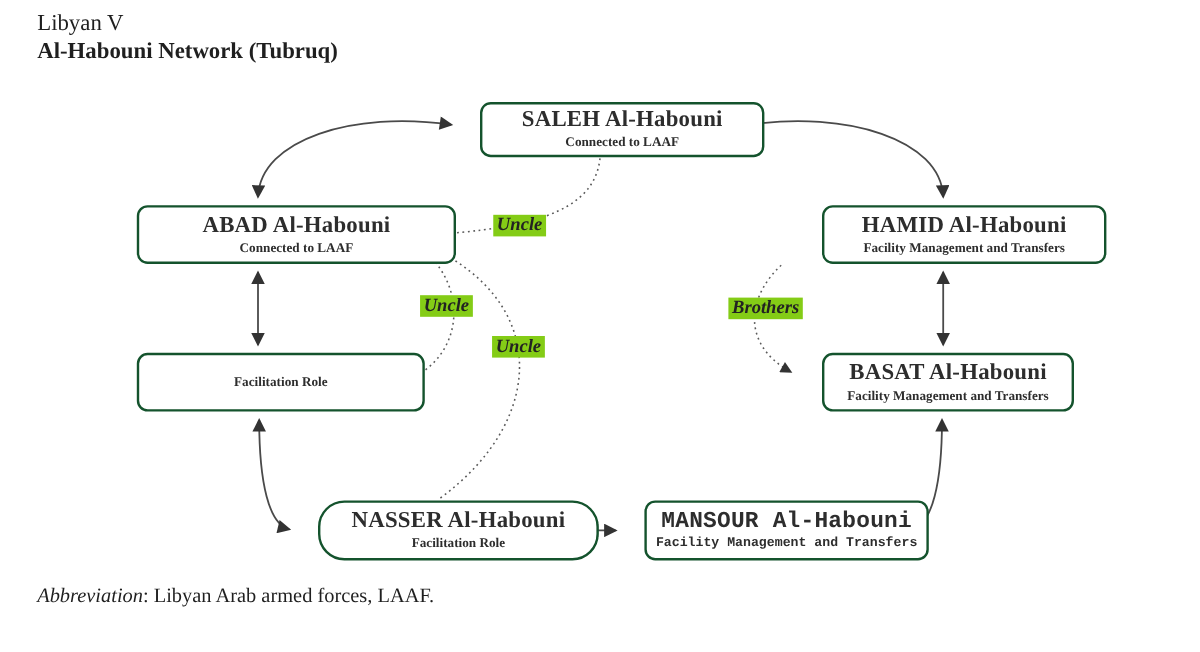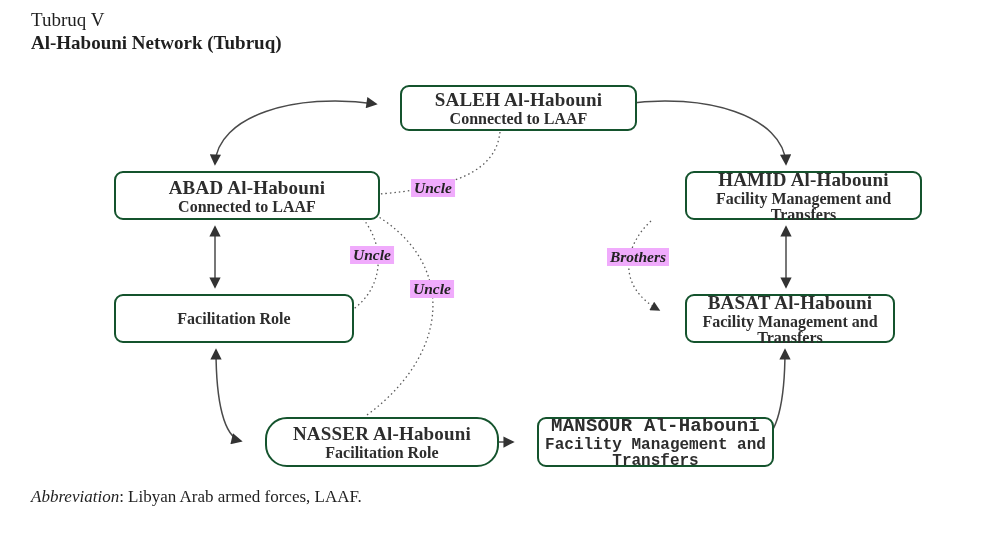--- a/index.html
+++ b/index.html
@@ -8,35 +8,35 @@
     font-family:"Liberation Serif","DejaVu Serif",serif;color:#1f1f1f;
   }
   .fig-label{position:absolute;left:31px;top:8px;font-size:19px;line-height:23px;}
   .fig-title{position:absolute;left:31px;top:31px;font-size:19px;line-height:23px;font-weight:bold;}
   .node{
     position:absolute;background:#fff;border:2px solid #14532d;border-radius:9px;
     display:flex;flex-direction:column;align-items:center;justify-content:center;
     text-align:center;box-sizing:border-box;z-index:2;margin-left:17px;
   }
   .node-name{font-weight:bold;font-size:19px;line-height:22px;color:#2d2d2d;letter-spacing:.2px;}
-  .node-role{font-weight:bold;font-size:16px;line-height:16px;color:#2d2d2d;}
+  .node-role{font-weight:bold;font-size:11px;line-height:16px;color:#2d2d2d;}
   .edges{position:absolute;left:0;top:0;z-index:1;}
   .edge-label{
-    position:absolute;transform:translate(-50%,-50%);z-index:3;background:#f0abfc;
+    position:absolute;transform:translate(-50%,-50%);z-index:3;background:#84cc16;
     font-style:italic;font-weight:bold;font-size:15.5px;padding:0 3px;color:#222;
   }
   .footer{position:absolute;left:31px;top:487px;font-size:17px;}
   .footer .it{font-style:italic;}
 </style>
 </head>
 <body>
 
 <div class="stage">
 
-  <div class="fig-label">Tubruq V</div>
+  <div class="fig-label">Libyan V</div>
   <div class="fig-title">Al-Habouni Network (Tubruq)</div>
 
   <svg class="edges" width="1000" height="543" viewBox="0 0 1000 543">
     <defs>
       <marker id="arrE" viewBox="0 0 10 10" refX="8.5" refY="5" markerWidth="8.5" markerHeight="7.5" orient="auto">
         <path d="M0 0 L10 5 L0 10 z" fill="#333333"></path>
       </marker>
       <marker id="arrS" viewBox="0 0 10 10" refX="8.5" refY="5" markerWidth="8.5" markerHeight="7.5" orient="auto-start-reverse">
         <path d="M0 0 L10 5 L0 10 z" fill="#333333"></path>
       </marker>

